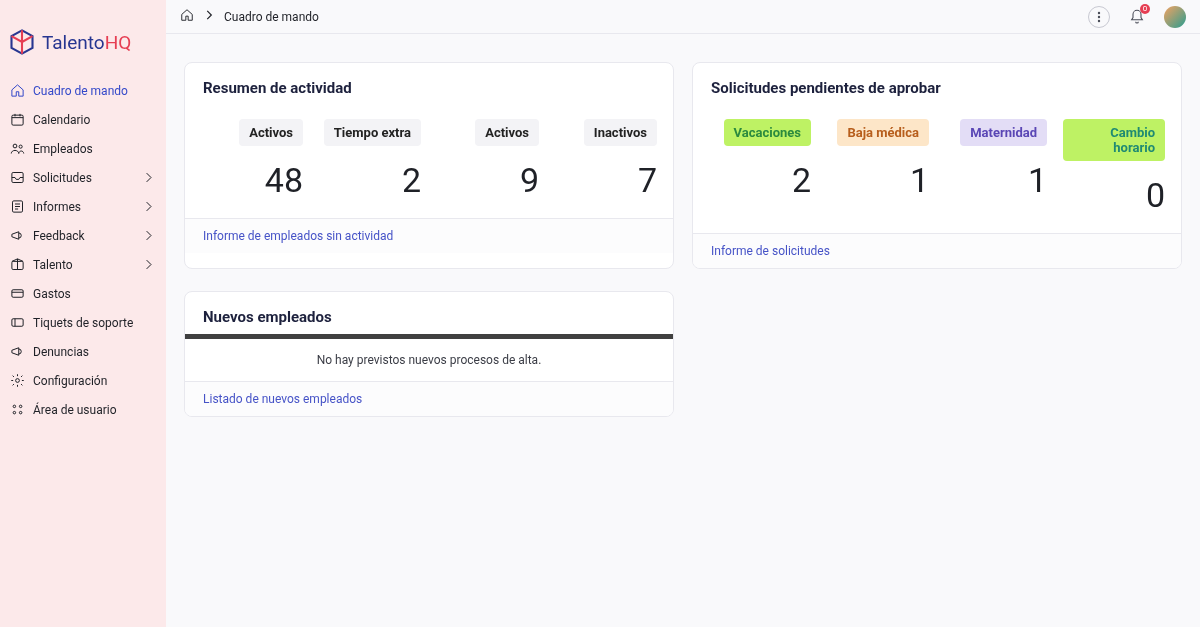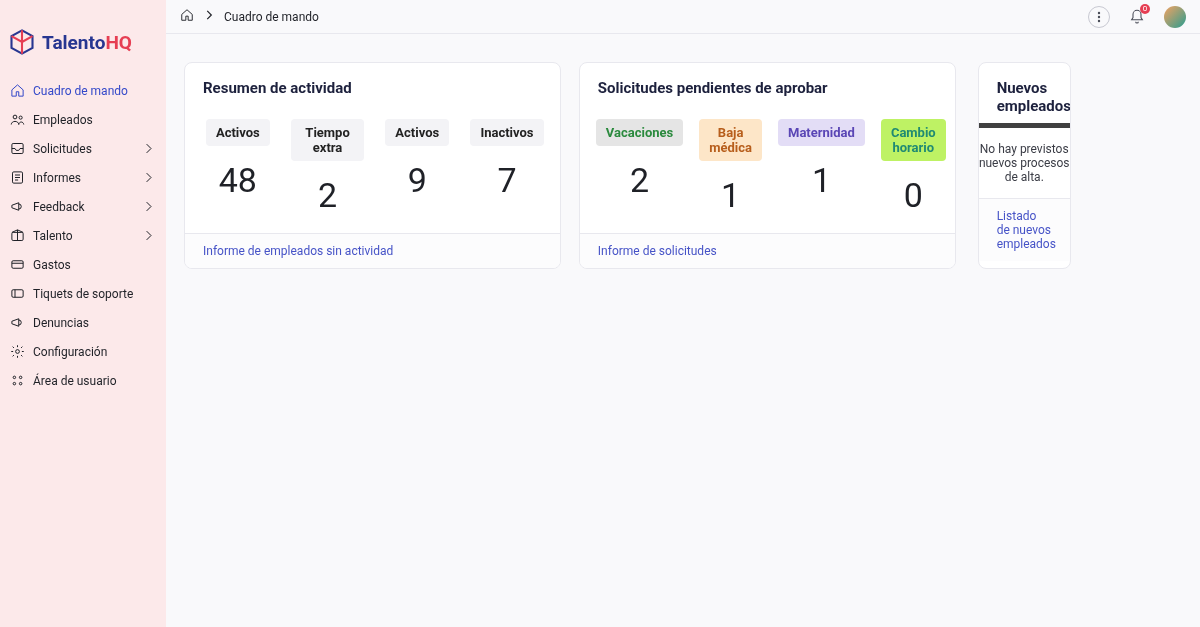--- a/index.html
+++ b/index.html
@@ -1,47 +1,47 @@
 <!DOCTYPE html>
 <html><head>
 <meta charset="utf-8">
 <style>
   *{box-sizing:border-box;margin:0;padding:0;font-family:-apple-system,BlinkMacSystemFont,"Segoe UI",Roboto,sans-serif}
   body{background:#f9f9fb;width:1200px;height:627px;display:flex;color:#1f2127}
   .sidebar{width:166px;background:#fce9ea;height:627px;flex-shrink:0;padding:12px 0}
   .logo{display:flex;align-items:center;gap:6px;padding:16px 8px 20px 8px}
   .logo-cube{width:28px;height:28px;display:flex;align-items:center;justify-content:center}
-  .logo-text{font-size:19px;font-weight:700}
+  .logo-text{font-size:19px;font-weight:400}
   .logo-t{color:#273691}
   .logo-hq{color:#e63e53}
   .nav-item{display:flex;align-items:center;padding:7px 10px;font-size:12px;color:#1f2127;cursor:pointer;gap:8px;position:relative}
   .nav-item.active{color:#3449c9}
   .nav-item svg{width:15px;height:15px;stroke:#1f2127;fill:none;stroke-width:1.6}
   .nav-item.active svg{stroke:#3449c9}
   .nav-chevron{position:absolute;right:10px;width:12px;height:12px;stroke:#1f2127;fill:none;stroke-width:2}
   .main{flex:1;display:flex;flex-direction:column}
   .topbar{height:34px;background:#f9f9fb;border-bottom:1px solid #e8e8ee;display:flex;align-items:center;padding:0 14px;gap:8px}
   .breadcrumb{display:flex;align-items:center;gap:8px;font-size:12px;color:#1f2127}
   .breadcrumb svg{width:14px;height:14px;stroke:#1f2127;fill:none;stroke-width:1.6}
   .topbar-spacer{flex:1}
   .topbar-icon{width:22px;height:22px;display:flex;align-items:center;justify-content:center;cursor:pointer;position:relative}
   .topbar-icon svg{width:16px;height:16px;stroke:#4a4d58;fill:none;stroke-width:1.6}
   .topbar-icon.dots-circle{border:1px solid #c8c9d2;border-radius:50%;width:22px;height:22px}
   .badge{position:absolute;top:-2px;right:-2px;background:#e63e53;color:#fff;font-size:8px;border-radius:7px;min-width:10px;height:10px;display:flex;align-items:center;justify-content:center;padding:0 2px}
   .avatar{width:22px;height:22px;border-radius:50%;background:linear-gradient(135deg,#f4a261,#2a9d8f);cursor:pointer}
-  .content{padding:28px 18px;display:flex;flex-direction:row;gap:22px}
+  .content{padding:28px 18px;display:flex;flex-direction:column;gap:22px}
   .row{display:flex;gap:18px}
   .card{background:#fff;border:1px solid #e8e8ee;border-radius:8px;overflow:hidden;display:flex;flex-direction:column}
   .card-a{flex:1}
   .card-b{flex:1}
   .card-title{font-size:15px;font-weight:700;color:#1d213d;padding:16px 18px 8px}
   .stats{display:flex;gap:16px;padding:14px 16px 18px}
-  .stat{flex:1;text-align:center}
+  .stat{flex:1;text-align:right}
   .stat-label{display:inline-block;background:#f3f3f6;color:#222;font-weight:700;font-size:13px;padding:6px 10px;border-radius:4px;margin-bottom:14px}
-  .stat-label.green{background:#e5e5e5;color:#2b8a3e}
+  .stat-label.green{background:#bef264;color:#2b8a3e}
   .stat-label.orange{background:#fde6c8;color:#b75e1c}
   .stat-label.purple{background:#e3ddf6;color:#5a46b5}
   .stat-label.teal{background:#bef264;color:#1f8a73}
   .stat-value{font-size:34px;font-weight:400;color:#1f2127}
   .card-footer{border-top:1px solid #e8e8ee;background:#fcfcfd;padding:10px 18px;font-size:12px;color:#4653c7;cursor:pointer}
   .card-empty{font-size:12px;color:#3b3d46;text-align:center;padding:14px 0;border-top:5px solid #404040}
   .card-half{width:calc(50% - 9px)}
 </style>
 </head>
 <body>
@@ -55,20 +55,27 @@
         </svg>
     </span>
     <span class="logo-text"><span class="logo-t">Talento</span><span class="logo-hq">HQ</span></span>
   </div>
   <nav id="nav">
       <div class="nav-item active">
         <svg viewBox="0 0 24 24">
           <path d="M3 11 L12 3 L21 11 V21 H14 V14 H10 V21 H3 Z"></path>
         </svg>
         <span>Cuadro de mando</span>
+      </div>
+      <div class="nav-item">
+        <svg viewBox="0 0 24 24">
+          <rect x="3" y="5" width="18" height="16" rx="2"></rect>
+          <path d="M3 9h18M8 3v4M16 3v4"></path>
+        </svg>
+        <span>Calendario</span>
       </div>
       <div class="nav-item">
         <svg viewBox="0 0 24 24">
           <circle cx="8" cy="8" r="3"></circle>
           <circle cx="17" cy="9" r="2.5"></circle>
           <path d="M2 20c0-3 3-5 6-5s6 2 6 5M14 20c0-2 2-4 4-4s4 2 4 4"></path>
         </svg>
         <span>Empleados</span>
       </div>
       <div class="nav-item">

